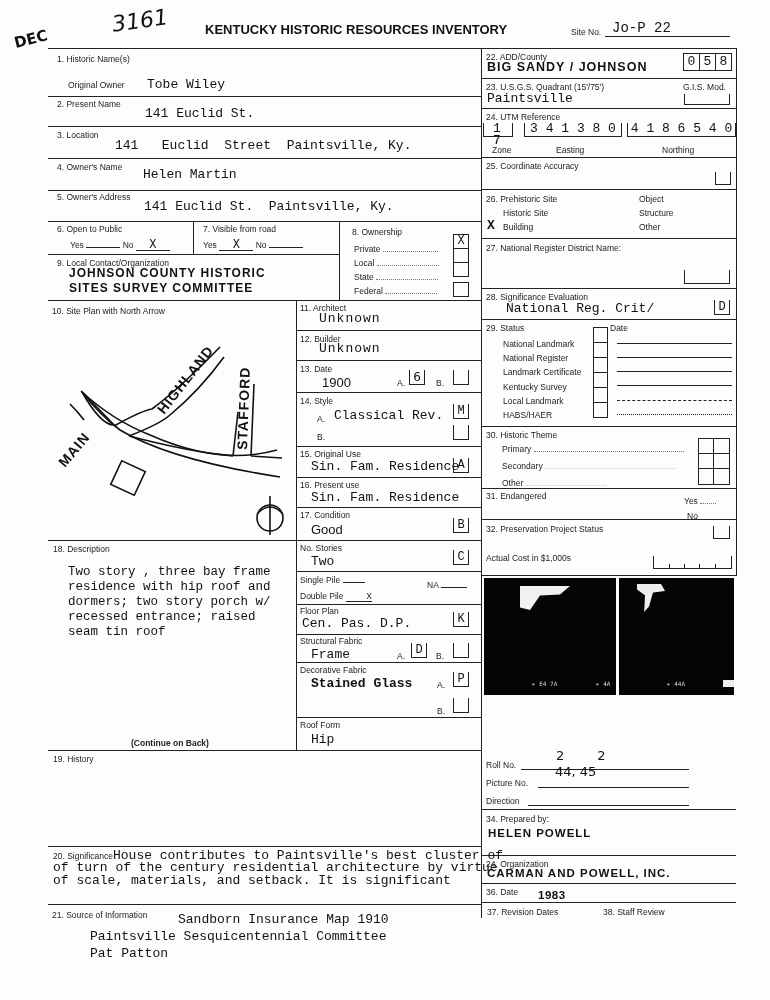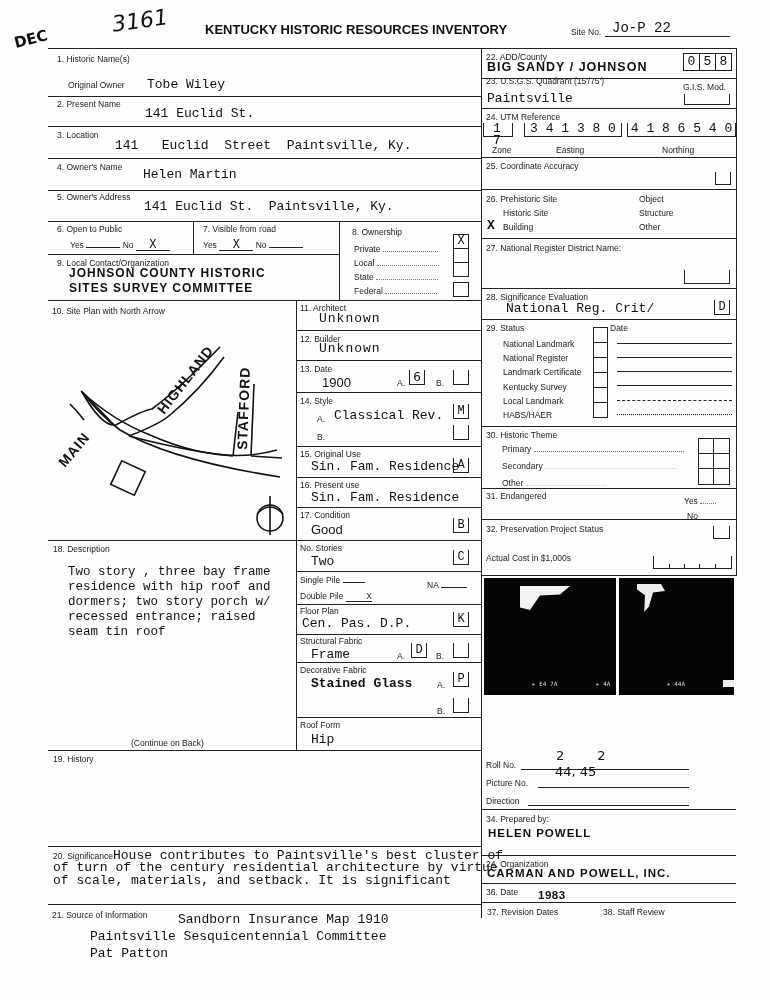--- a/index.html
+++ b/index.html
@@ -143,21 +143,21 @@
 </svg>
 
 <div class="abs lbl" style="left:53px;top:544px;">18. Description</div>
 <div class="abs tw" style="left:68px;top:565px;line-height:15px;font-size:12.5px;">
   <div>Two story , three bay frame</div>
   <div>residence with hip roof and</div>
   <div>dormers; two story porch w/</div>
   <div>recessed entrance; raised</div>
   <div>seam tin roof</div>
 </div>
-<div class="abs lbl" style="left:131px;top:738px;">(Continue on Back)</div>
+<div class="abs lbl" style="left:131px;top:738px;font-weight:bold;">(Continue on Back)</div>
 
 <div class="abs lbl" style="left:53px;top:754px;">19. History</div>
 
 <div class="abs" style="left:53px;top:848px;width:450px;">
   <div style="white-space:nowrap;line-height:12px;"><span class="lbl">20. Significance</span><span class="tw" style="font-size:13px;">House contributes to Paintsville's best cluster of</span></div>
   <div class="tw" style="white-space:nowrap;line-height:12px;font-size:13px;">of turn of the century residential architecture by virtue</div>
   <div class="tw" style="white-space:nowrap;line-height:13px;font-size:13px;">of scale, materials, and setback.  It is significant</div>
 </div>
 
 <div class="abs lbl" style="left:52px;top:910px;">21. Source of Information</div>
@@ -224,21 +224,21 @@
 
 <div class="abs lbl" style="left:300px;top:720px;">Roof Form</div>
 <div class="abs tw" style="left:311px;top:732px;">Hip</div>
 
 <div class="abs lbl" style="left:486px;top:52px;">22. ADD/County</div>
 <div class="abs bold" style="left:487px;top:60px;font-size:12.5px;">BIG SANDY / JOHNSON</div>
 <div class="box tw" style="left:683px;top:53px;width:15px;height:16px;text-align:center;line-height:16px;">0</div>
 <div class="box tw" style="left:699px;top:53px;width:15px;height:16px;text-align:center;line-height:16px;">5</div>
 <div class="box tw" style="left:715px;top:53px;width:15px;height:16px;text-align:center;line-height:16px;">8</div>
 
-<div class="abs lbl" style="left:486px;top:76px;">23. U.S.G.S. Quadrant (15'/75')</div>
+<div class="abs lbl" style="left:486px;top:82px;">23. U.S.G.S. Quadrant (15'/75')</div>
 <div class="abs lbl" style="left:683px;top:82px;">G.I.S. Mod.</div>
 <div class="abs tw" style="left:487px;top:91px;">Paintsville</div>
 <div class="bracket" style="left:684px;top:94px;width:44px;"></div>
 
 <div class="abs lbl" style="left:486px;top:112px;">24. UTM Reference</div>
 <div class="bracket tw" style="left:483px;top:123px;width:28px;height:13px;font-size:13px;line-height:12px;letter-spacing:2px;text-align:center;">1 7</div>
 <div class="bracket tw" style="left:524px;top:123px;width:96px;height:13px;font-size:13px;line-height:12px;text-align:center;white-space:pre;">3 4 1 3 8 0</div>
 <div class="bracket tw" style="left:627px;top:123px;width:107px;height:13px;font-size:13px;line-height:12px;text-align:center;white-space:pre;">4 1 8 6 5 4 0</div>
 <div class="abs lbl" style="left:492px;top:145px;">Zone</div>
 <div class="abs lbl" style="left:556px;top:145px;">Easting</div>

